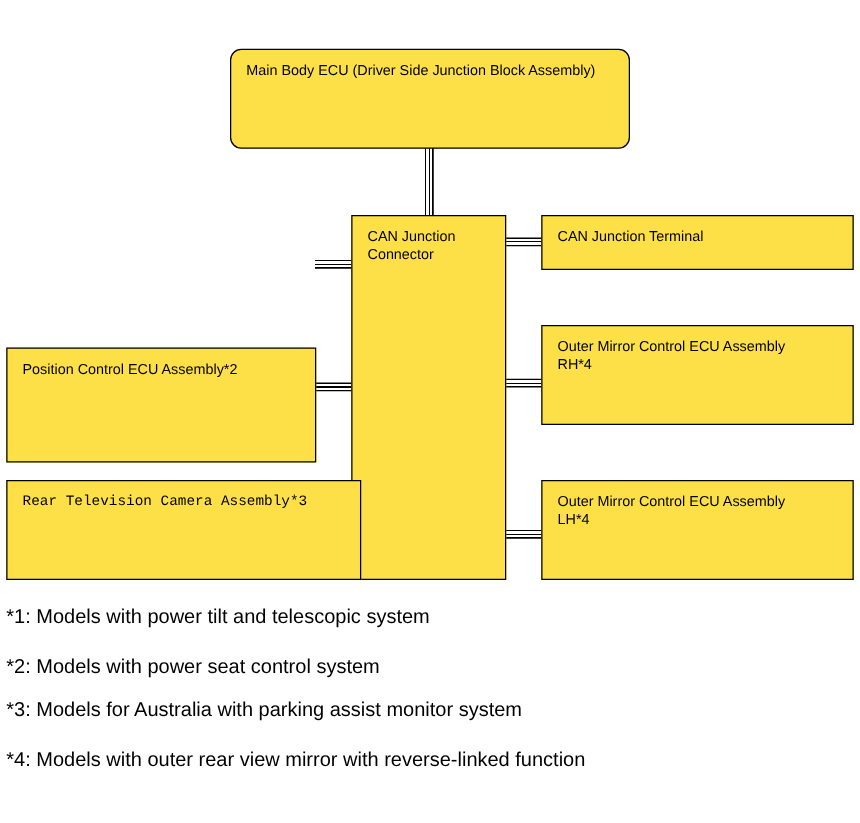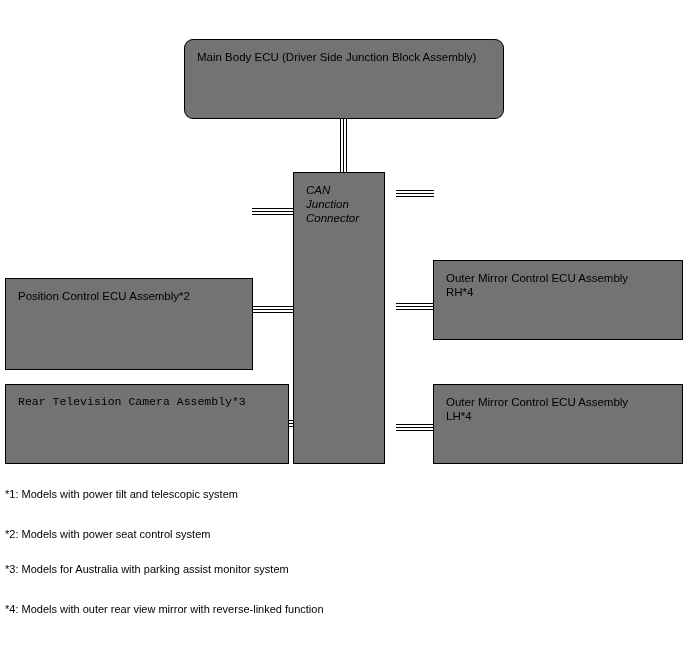--- a/index.html
+++ b/index.html
@@ -19,21 +19,21 @@
     position: absolute;
     left: 0;
     top: 0;
     width: 688px;
     height: 658px;
   }
   .node {
     position: absolute;
     box-sizing: border-box;
     border: 1.5px solid #000000;
-    background: #737373;
+    background: #fde047;
     font-size: 11.5px;
     line-height: 14px;
     padding: 10px 12px;
     z-index: 3;
   }
   .node.rounded {
     border-radius: 9px;
   }
   .node-label {
     display: block;
@@ -59,21 +59,21 @@
     background:
       linear-gradient(to right,
         #000 0px, #000 1px,
         transparent 1px, transparent 3px,
         #000 3px, #000 4px,
         transparent 4px, transparent 6px,
         #000 6px, #000 7px);
   }
   .footnote {
     position: absolute;
-    font-size: 11px;
+    font-size: 16px;
     line-height: 14px;
     white-space: pre;
   }
 </style>
 </head>
 <body>
 
 <div id="diagram">
 
   <div class="bus-v" style="left:340px; top:118px; height:62px;"></div>
@@ -87,25 +87,28 @@
   <div class="bus-h" style="left:396px; top:190px; width:38px;"></div>
 
   <div class="bus-h" style="left:396px; top:303px; width:38px;"></div>
 
   <div class="bus-h" style="left:396px; top:424px; width:38px;"></div>
 
   <div class="node rounded" style="left:184px; top:39px; width:320px; height:80px;">
     <span class="node-label">Main Body ECU (Driver Side Junction Block Assembly)</span>
   </div>
 
-  <div class="node" style="left:293px; top:172px; width:92px; height:292px;font-style:italic;">
+  <div class="node" style="left:281px; top:172px; width:124px; height:292px;">
     <span class="node-label">CAN Junction
 Connector</span>
   </div>
 
+  <div class="node" style="left:433px; top:172px; width:250px; height:44px;">
+    <span class="node-label">CAN Junction Terminal</span>
+  </div>
 
 
   <div class="node" style="left:5px; top:278px; width:248px; height:92px;">
     <span class="node-label">Position Control ECU Assembly*2</span>
   </div>
 
   <div class="node" style="left:5px; top:384px; width:284px; height:80px;font-family:Liberation Mono, monospace;">
     <span class="node-label">Rear Television Camera Assembly*3</span>
   </div>
 

